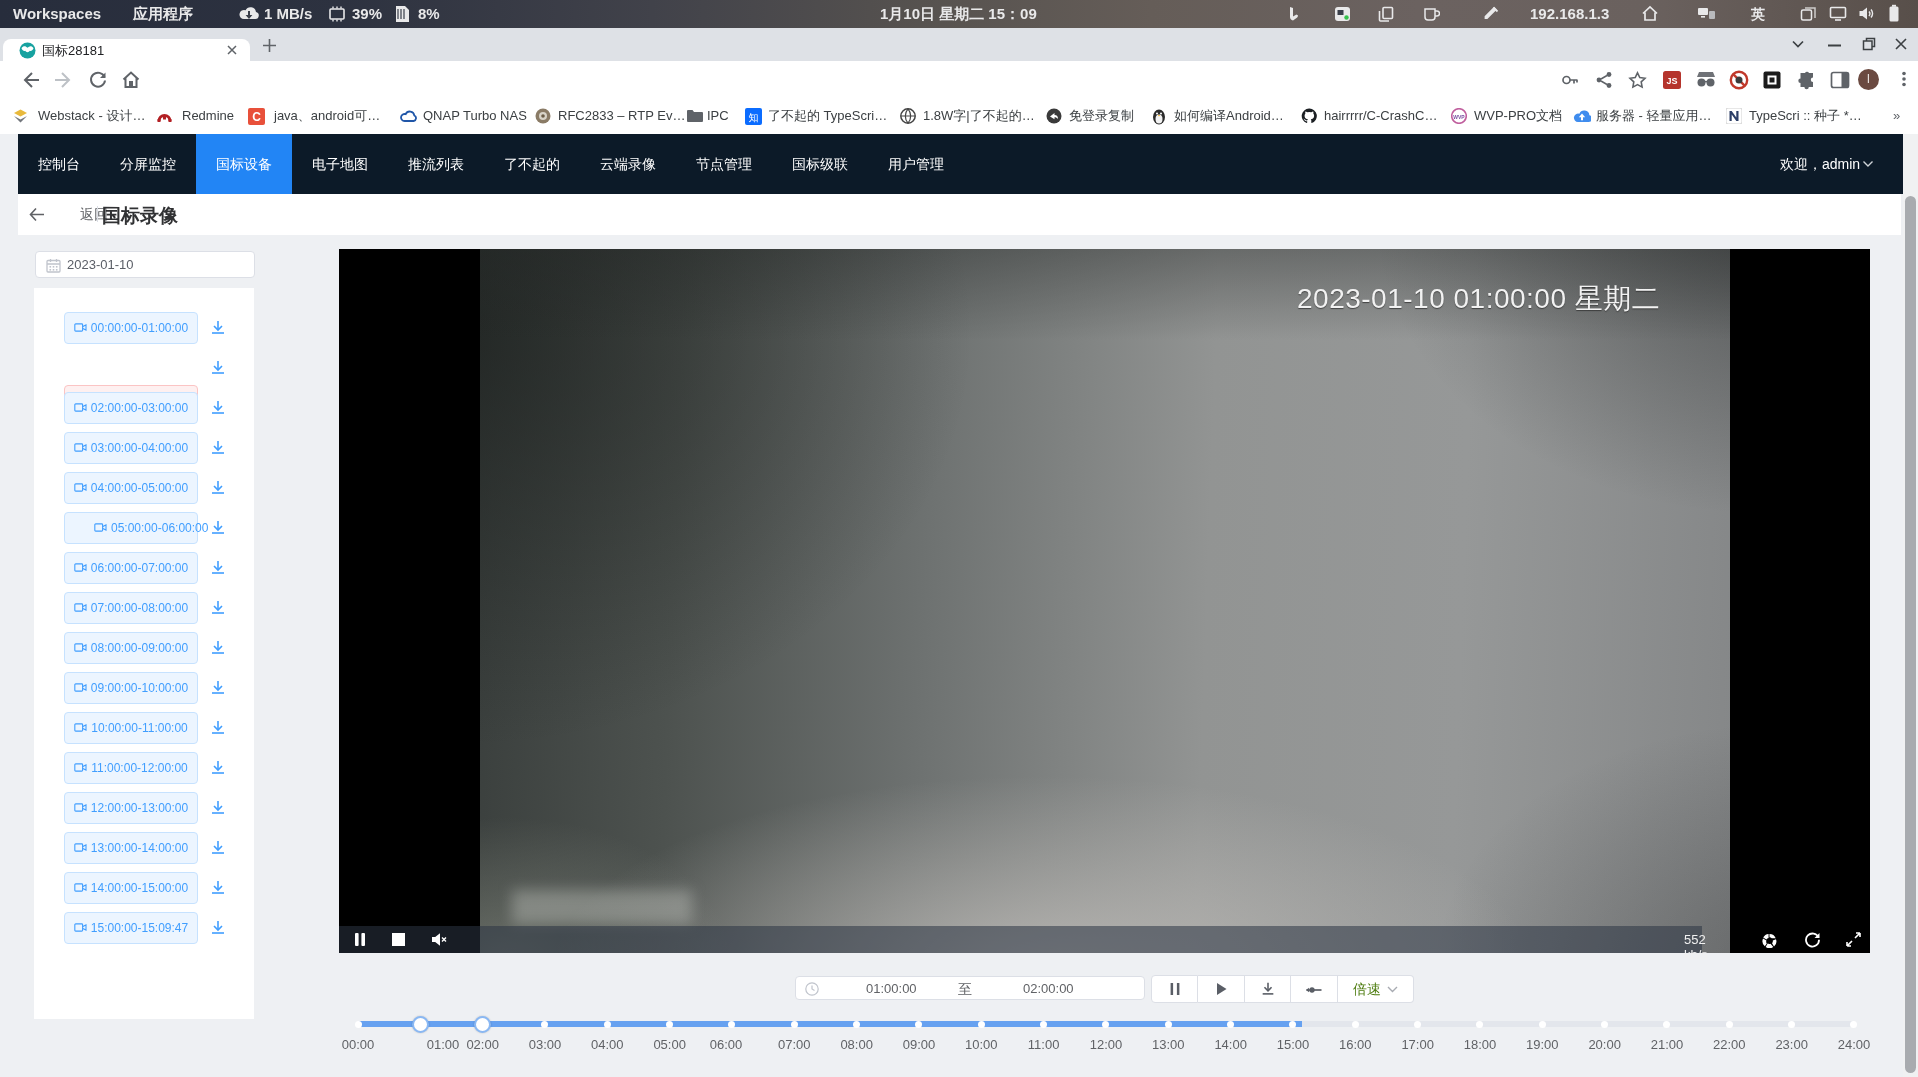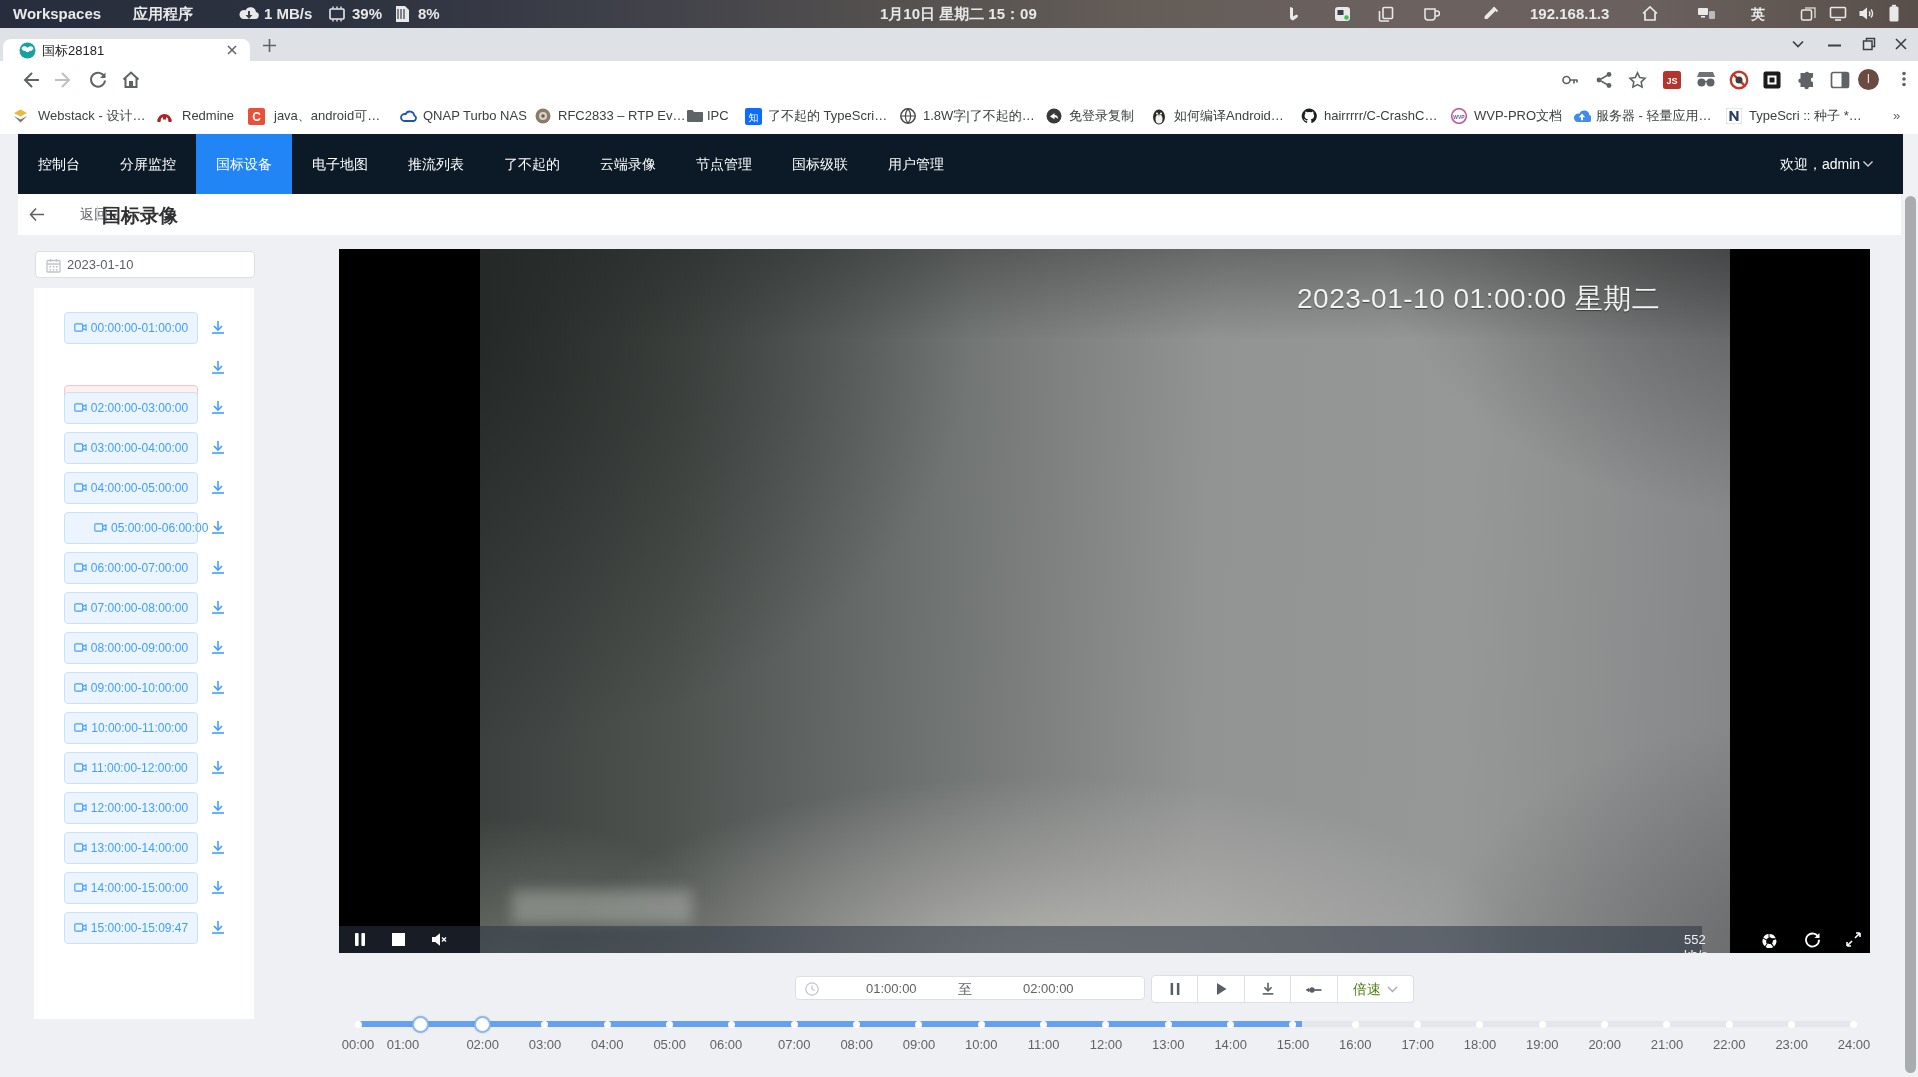--- a/index.html
+++ b/index.html
@@ -706,21 +706,21 @@
     <div class="abs btn last" style="left:1338px;width:76px;font-size:14px;color:#4d7c0f;line-height:26px;text-align:center;">倍速 <svg style="display:inline-block;vertical-align:1px;margin-left:2px;" width="11" height="7" viewBox="0 0 11 7">
         <path fill="none" stroke="#a8abb2" stroke-width="1.4" d="M1 1 l4.5 4.5 L10 1"></path>
       </svg></div>
   </div>
 
 <div id="track" class="abs"></div>
 <div id="trackblue" class="abs"></div>
 <div id="tldots">
     <div class="abs dot" style="left:354.5px;"></div>
     <div class="abs tlab" style="left:336px;">00:00</div>
-    <div class="abs tlab" style="left:381px;">01:00</div>
+    <div class="abs tlab" style="left:421px;">01:00</div>
     <div class="abs tlab" style="left:460.666px;">02:00</div>
     <div class="abs dot" style="left:541.499px;"></div>
     <div class="abs tlab" style="left:522.999px;">03:00</div>
     <div class="abs dot" style="left:603.832px;"></div>
     <div class="abs tlab" style="left:585.332px;">04:00</div>
     <div class="abs dot" style="left:666.165px;"></div>
     <div class="abs tlab" style="left:647.665px;">05:00</div>
     <div class="abs dot" style="left:728.498px;"></div>
     <div class="abs tlab" style="left:704px;">06:00</div>
     <div class="abs dot" style="left:790.831px;"></div>

